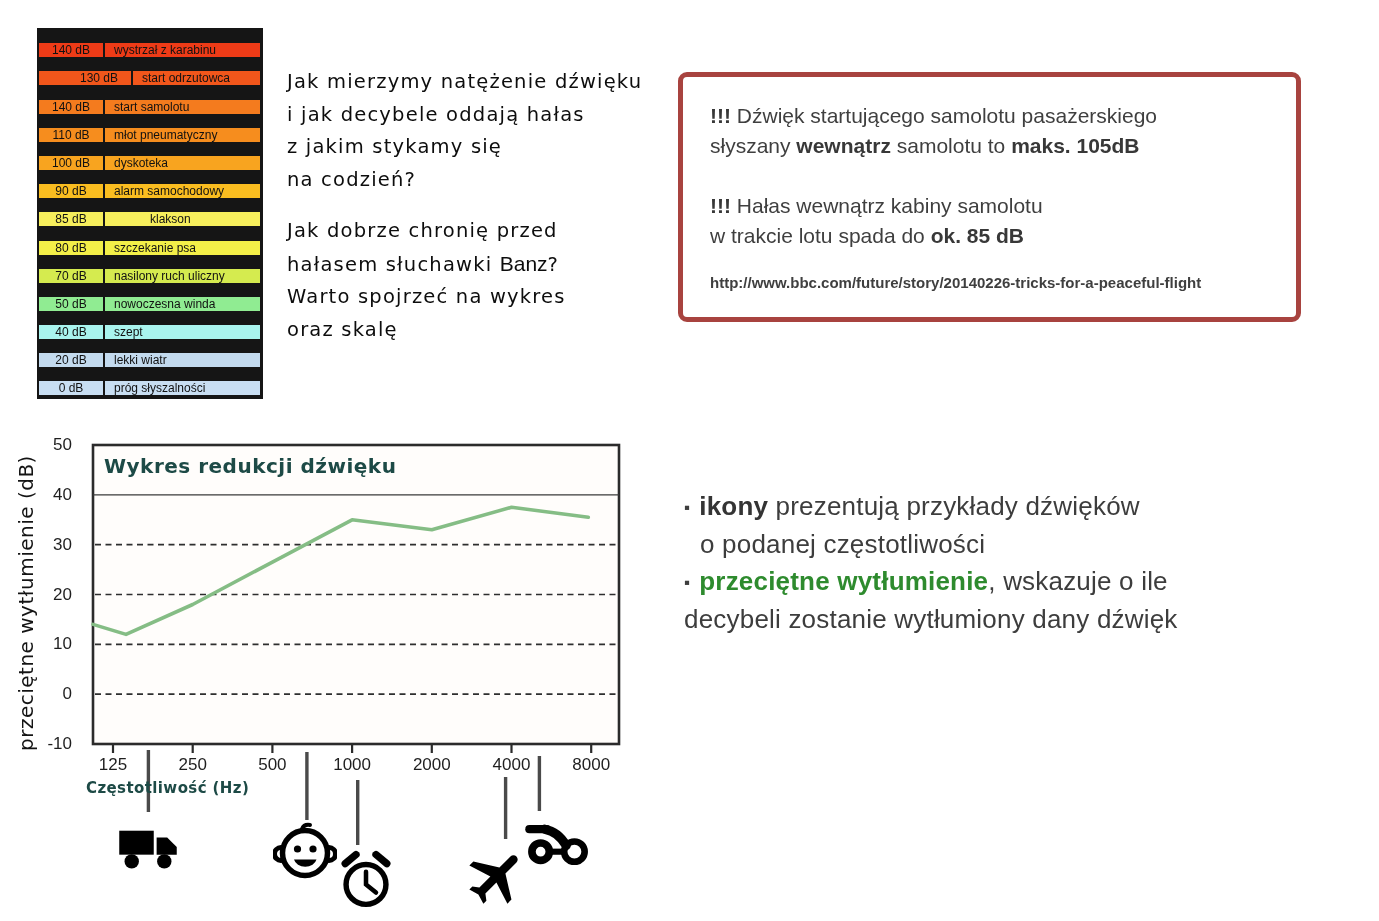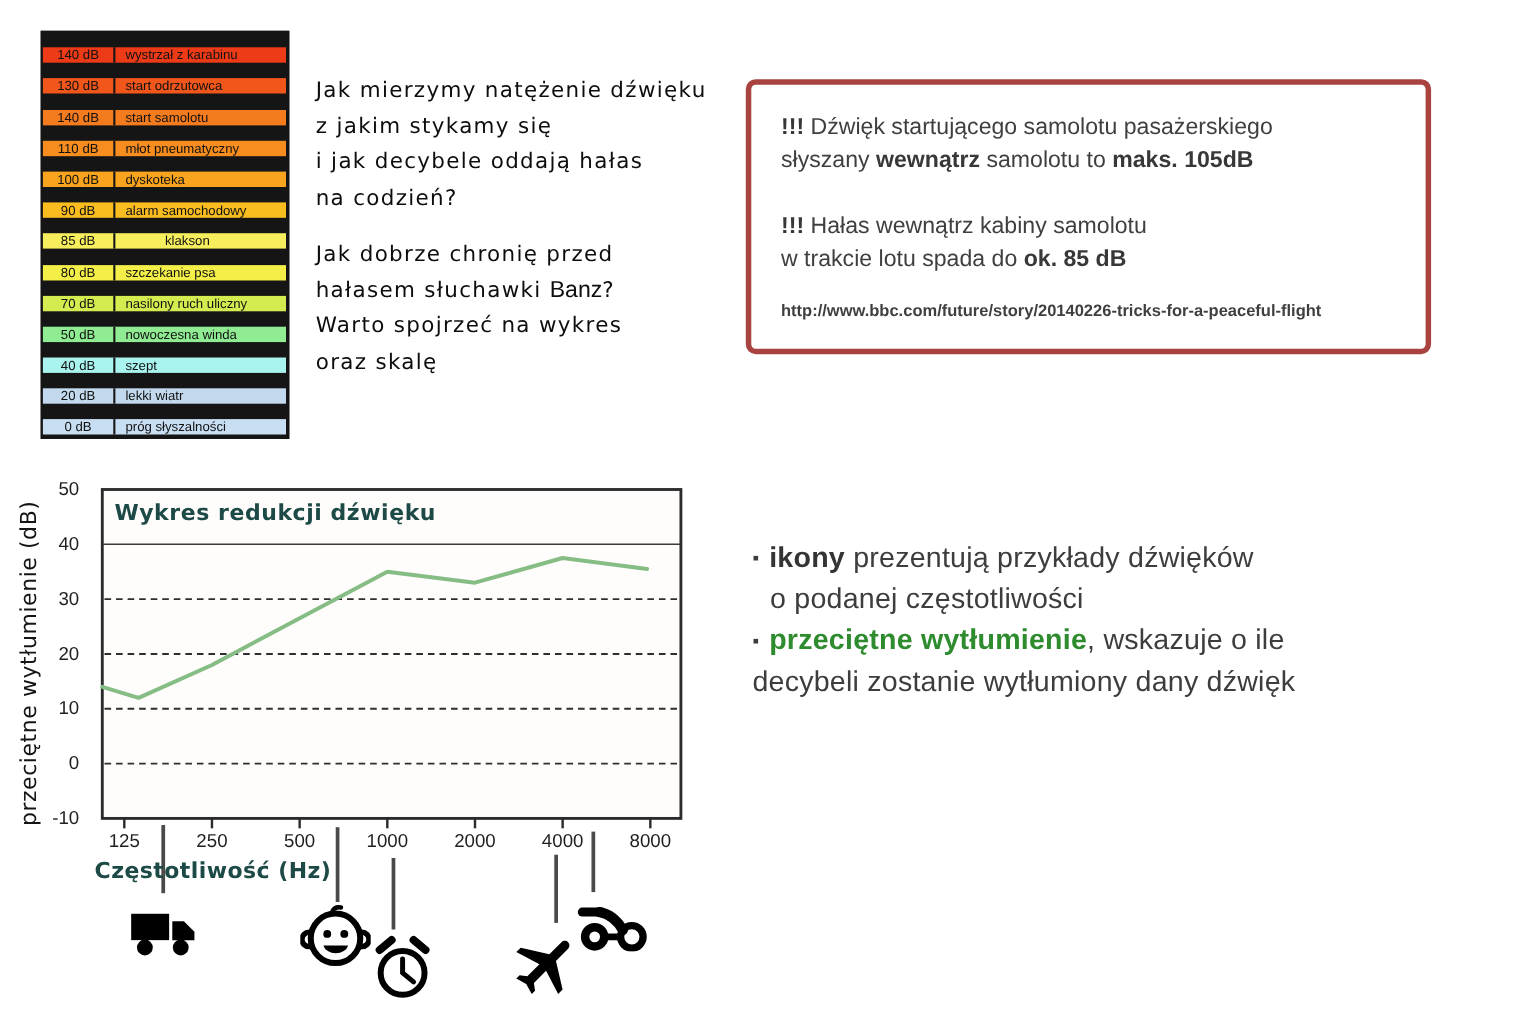--- a/index.html
+++ b/index.html
@@ -52,21 +52,21 @@
   #chart-title{
     position:absolute;left:104px;top:19px;font-size:20px;font-weight:600;
     letter-spacing:.5px;color:#1d4a46;
   }
   #y-axis-label{
     position:absolute;left:14px;top:8px;height:320px;
     writing-mode:vertical-rl;transform:rotate(180deg);
     font-size:20px;letter-spacing:.5px;color:#141414;text-align:center;
   }
   #x-axis-label{
-    position:absolute;left:86px;top:344px;font-size:20px;font-weight:700;
+    position:absolute;left:86px;top:344px;font-size:15px;font-weight:700;
     letter-spacing:.4px;color:#1d4a46;
   }
   .ytick{
     position:absolute;left:24px;width:48px;text-align:right;
     font-family:"Liberation Sans",sans-serif;font-size:17px;color:#1f1f1f;
   }
   .xtick{
     position:absolute;width:64px;text-align:center;top:320px;
     font-family:"Liberation Sans",sans-serif;font-size:17px;color:#1f1f1f;
   }
@@ -84,21 +84,21 @@
 </style>
 </head>
 <body>
 
 <div id="db-table">
     <div class="db-row">
       <div class="db-level" style="background: rgb(238, 59, 23);">140 dB</div>
       <div class="db-example" style="background: rgb(238, 59, 23);">wystrzał z karabinu</div>
     </div>
     <div class="db-row">
-      <div class="db-level" style="background: rgb(241, 86, 27);">130 dB</div>
+      <div class="db-level" style="background: rgb(241, 86, 27); padding-left: 28px;">130 dB</div>
       <div class="db-example" style="background: rgb(241, 86, 27);">start odrzutowca</div>
     </div>
     <div class="db-row">
       <div class="db-level" style="background: rgb(244, 123, 30);">140 dB</div>
       <div class="db-example" style="background: rgb(244, 123, 30);">start samolotu</div>
     </div>
     <div class="db-row">
       <div class="db-level" style="background: rgb(246, 141, 30);">110 dB</div>
       <div class="db-example" style="background: rgb(246, 141, 30);">młot pneumatyczny</div>
     </div>
@@ -135,22 +135,22 @@
       <div class="db-example" style="background: rgb(195, 218, 238);">lekki wiatr</div>
     </div>
     <div class="db-row">
       <div class="db-level" style="background: rgb(200, 222, 242);">0 dB</div>
       <div class="db-example" style="background: rgb(200, 222, 242);">próg słyszalności</div>
     </div>
   </div>
 
 <div id="intro">
   <div>Jak mierzymy natężenie dźwięku</div>
+  <div>i jak decybele oddają hałas</div>
   <div>z jakim stykamy się</div>
-  <div>i jak decybele oddają hałas</div>
   <div>na codzień?</div>
   <div class="p2">Jak dobrze chronię przed</div>
   <div>
     <span>hałasem słuchawki </span><span class="banz">Banz</span><span>?</span>
   </div>
   <div>Warto spojrzeć na wykres</div>
   <div>oraz skalę</div>
 </div>
 
 <div id="info-box">

